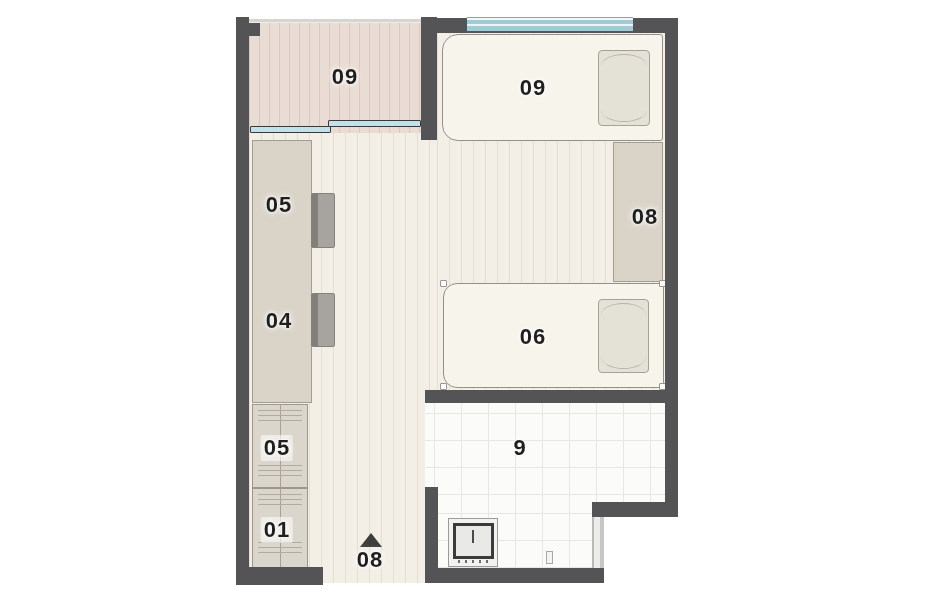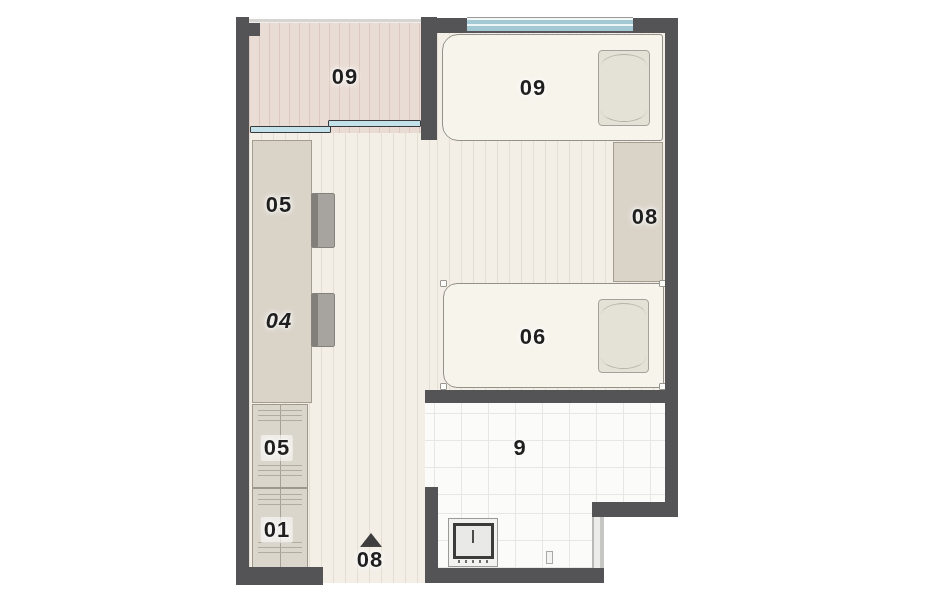--- a/index.html
+++ b/index.html
@@ -110,21 +110,21 @@
   <div class="abs wall" style="left:236px;top:567px;width:87px;height:18px;"></div>
 
   <div class="abs doorpanel" style="left:250px;top:126px;width:81px;height:7px;"></div>
   <div class="abs doorpanel" style="left:328px;top:120px;width:93px;height:7px;"></div>
 
   <div class="abs arrow" style="left:360px;top:533px;"></div>
 
   <div class="abs room-label" style="left:370px;top:560px;">08</div>
   <div class="abs room-label plated" style="left:277px;top:530px;">01</div>
   <div class="abs room-label plated" style="left:277px;top:448px;">05</div>
-  <div class="abs room-label" style="left:279px;top:321px;font-style:italic;">04</div>
+  <div class="abs room-label" style="left:279px;top:321px;">04</div>
   <div class="abs room-label" style="left:279px;top:205px;">05</div>
   <div class="abs room-label" style="left:533px;top:337px;">06</div>
   <div class="abs room-label" style="left:533px;top:88px;">09</div>
   <div class="abs room-label" style="left:645px;top:217px;">08</div>
   <div class="abs room-label" style="left:333px;top:77px;margin-left:12px;">09</div>
   <div class="abs room-label" style="left:520px;top:448px;">9</div>
 
 </div>
 
 </body></html>

